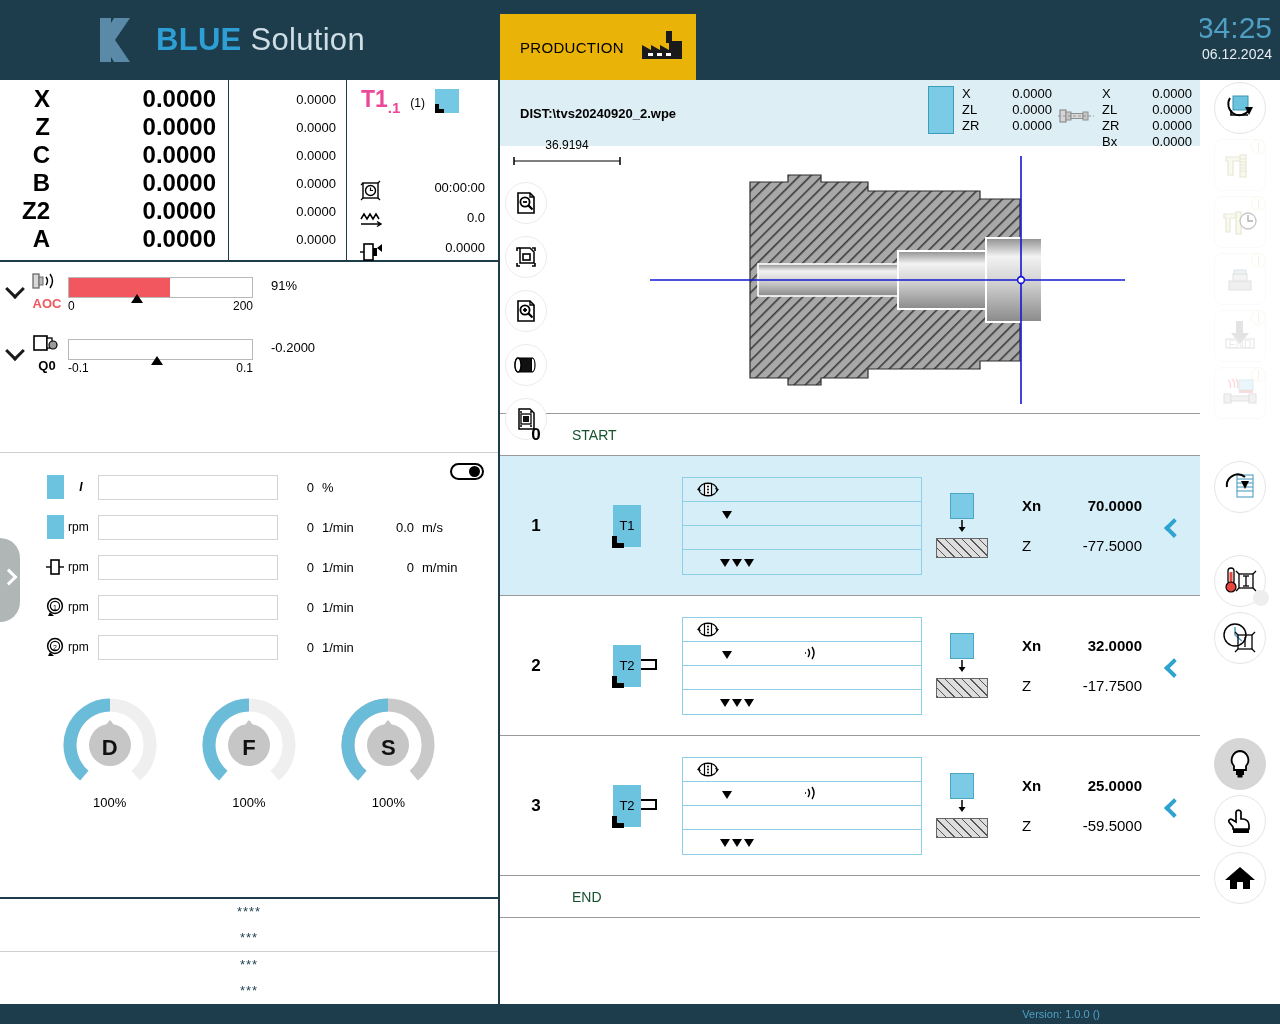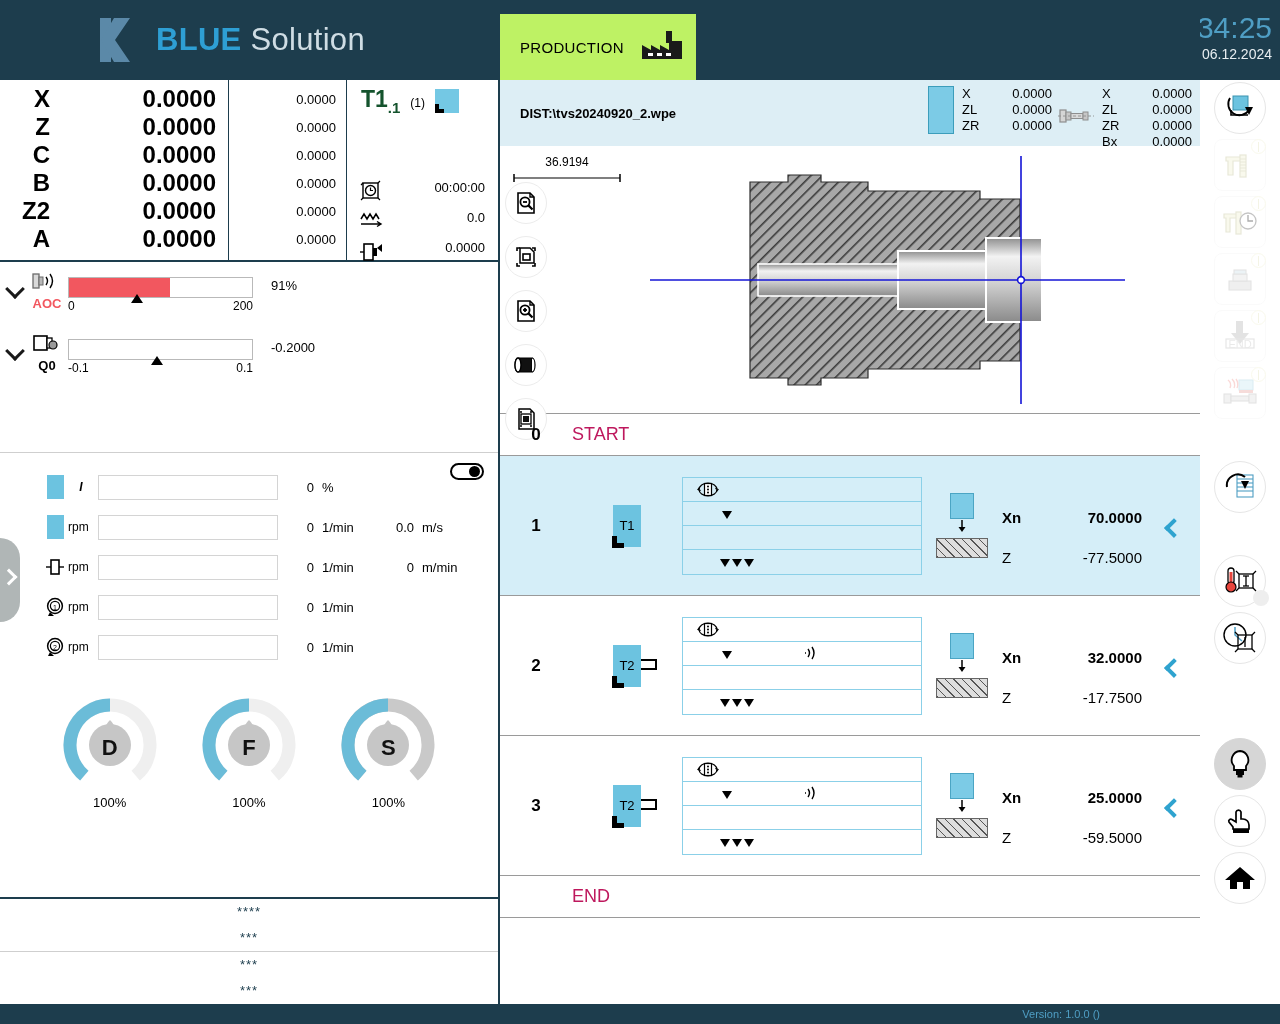--- a/index.html
+++ b/index.html
@@ -60,21 +60,21 @@
   .axis-name { width: 72px; text-align: right; padding-right: 22px;
     font-size: 24px; font-weight: bold; color: #000; }
   .axis-val { flex: 1; text-align: right; padding-right: 12px;
     font-size: 24px; font-weight: bold; color: #000; }
   .axis-dist { width: 118px; border-left: 1px solid #1d3d4d; padding-top: 12px; }
   .dist-row { height: 28px; text-align: right; padding-right: 10px;
     font-size: 13px; color: #000; }
   .axis-tool { flex: 1; border-left: 1px solid #1d3d4d; position: relative; }
 
   .tool-head { display: flex; align-items: baseline; padding: 6px 0 0 14px; gap: 10px; }
-  .tool-id { font-size: 23px; font-weight: bold; color: #14532d; }
+  .tool-id { font-size: 23px; font-weight: bold; color: #ec4899; }
   .tool-id sub { font-size: 15px; }
   .tool-count { font-size: 12px; color: #000; }
   .tool-chip {
     width: 24px; height: 24px; background: #74c8e4; position: relative;
     align-self: center;
   }
   .tool-chip::after {
     content: ""; position: absolute; left: 0px; bottom: 0px;
     width: 9px; height: 4px; background: #000;
   }
@@ -161,21 +161,21 @@
   .center {
     position: absolute; left: 500px; top: 0; width: 700px; height: 1004px;
     background: #fff;
   }
   .tabs { display: flex; height: 80px; background: #1d3d4d; }
   .tab {
     height: 66px; margin-top: 14px; display: flex; align-items: center;
     justify-content: space-between; padding: 0 14px 0 20px; background: #fff;
     border-right: 2px solid #1d3d4d; min-width: 190px; gap: 16px;
   }
-  .tab.active { background: #bef264; }
+  .tab.active { background: #eab308; }
   .tab-label { font-size: 15px; color: #000; letter-spacing: .3px; }
 
   .filebar {
     height: 66px; background: #ddeef5; display: flex; align-items: center;
     padding-left: 20px; position: relative;
   }
   .filename { font-size: 13px; color: #000; font-weight: bold; }
   .coordgroups { position: absolute; right: 8px; top: 6px; display: flex; gap: 6px;
     align-items: flex-start; }
   .cg { display: flex; align-items: center; gap: 8px; }
@@ -183,39 +183,39 @@
   .cg-rows div { display: flex; }
   .cg-ax { width: 34px; }
   .cg-vl { width: 56px; text-align: right; }
   .cg-chip {
     width: 26px; height: 48px; background: #7ccbe6; border: 1px solid #3c9dbb;
   }
 
   
   .viewport { height: 268px; position: relative; border-bottom: 1px solid #9a9a9a;
     background: #fff; }
-  .dim-bar { position: absolute; left: 512px; top: 74px; margin-top: 17px; }
+  .dim-bar { position: absolute; left: 512px; top: 74px; }
   .vp-tools { position: absolute; left: 505px; top: 185px; }
   .vp-btn {
     width: 42px; height: 42px; border-radius: 50%; border: 1px solid #ececec;
     display: inline-flex; align-items: center; justify-content: center;
     margin: 0 12px 12px 0; background: #fff;
   }
 
   
   .steps { position: absolute; left: 0; top: 414px; right: 0; bottom: 0; }
   .step-row {
     display: flex; align-items: center; height: 140px; position: relative;
     border-bottom: 1px solid #9a9a9a;
   }
   .step-row.sel { background: #d5eef8; }
   .step-small { height: 42px; }
   .step-num { width: 72px; text-align: center; font-size: 17px; font-weight: bold;
     color: #000; }
-  .step-label { font-size: 18px; color: #be185d; padding-left: 68px; }
+  .step-label { font-size: 14px; color: #14532d; padding-left: 68px; }
   .step-tool { width: 110px; display: flex; align-items: center; justify-content: center; }
   .tbox {
     width: 28px; height: 42px; background: #6cc3e0; position: relative;
     display: flex; align-items: center; justify-content: center;
     font-size: 13px; color: #000;
   }
   .tbox::before {
     content: ""; position: absolute; left: -1px; bottom: -1px;
     width: 12px; height: 5px; background: #000;
   }
@@ -234,21 +234,21 @@
   .pg-row:last-child { border-bottom: none; }
   .step-geo { width: 80px; display: flex; flex-direction: column;
     align-items: center; justify-content: center; }
   .geo-chip { width: 24px; height: 26px; background: #7ccbe6;
     border: 1px solid #4ba5c4; }
   .geo-hatch {
     width: 52px; height: 20px; margin-top: 6px; border: 1px solid #666;
     background: repeating-linear-gradient(45deg, #555 0 1px, transparent 1px 6px), #dedede;
   }
   .step-vals { width: 150px; font-size: 15px; color: #000; }
-  .sv-row { display: flex; height: 40px; align-items: flex-end; }
+  .sv-row { display: flex; height: 40px; align-items: center; margin-left: 20px; }
   .sv-k { width: 40px; font-weight: bold; }
   .sv-v { flex: 1; text-align: right; padding-right: 10px; }
   .sv-row.second .sv-k, .sv-row.second .sv-v { font-weight: normal; }
   .step-chev {
     position: absolute; right: 24px; top: 50%; transform: translateY(-50%);
     width: 14px; height: 14px; border-left: 4px solid #2fa3cf;
     border-bottom: 4px solid #2fa3cf; rotate: 45deg;
   }
 
   

